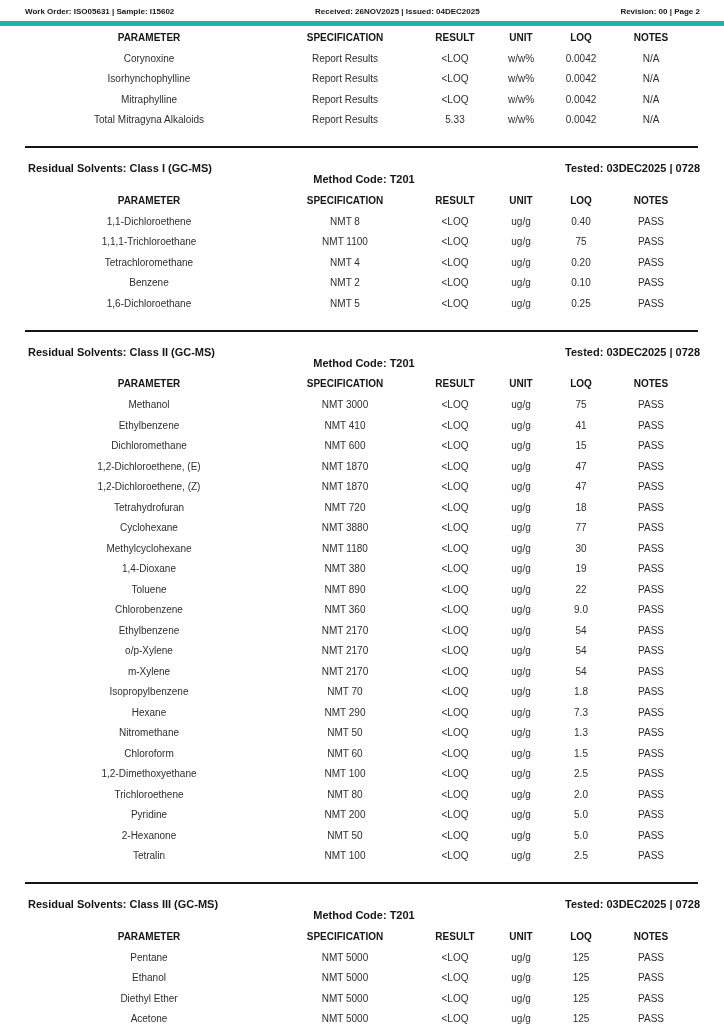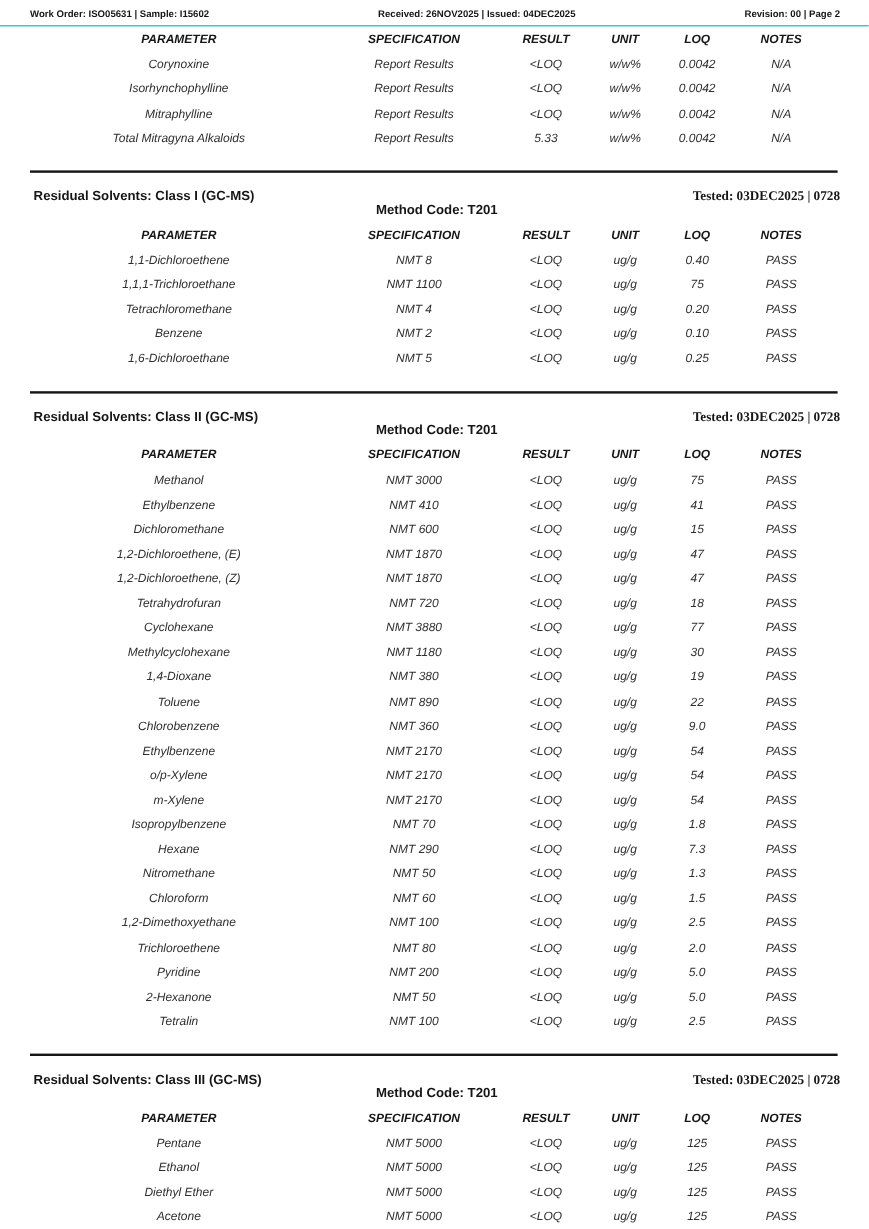--- a/index.html
+++ b/index.html
@@ -11,21 +11,21 @@
     overflow: hidden;
   }
   .topbar {
     display: flex;
     justify-content: space-between;
     align-items: flex-end;
     padding: 7px 24px 4px 25px;
     font-size: 8px;
     font-weight: bold;
     line-height: 10px;
-    border-bottom: 1px solid #14b8a6;
+    border-bottom: 5px solid #14b8a6;
     color: #161616;
   }
   .topbar .mid { text-align: center; }
   .topbar .right { text-align: right; }
   .content { padding: 0 24px 0 28px; }
   .divider {
     border: none;
     border-top: 2px solid #151515;
     margin: 16px 2px 0 -3px;
   }
@@ -34,29 +34,28 @@
     grid-template-columns: 1fr 1fr 1fr;
     margin-top: 14px;
     padding-bottom: 3px;
     font-size: 11px;
     font-weight: bold;
     line-height: 13px;
     color: #161616;
   }
   .section-header .sh-title  { justify-self: start; }
   .section-header .sh-method { justify-self: center; margin-top: 11px; }
-  .section-header .sh-tested { justify-self: end; font-family: Liberation Serif, serif; }
+  .section-header .sh-tested { justify-self: end; }
   .t-row {
     display: grid;
     grid-template-columns: 242px 150px 70px 62px 58px 82px;
     align-items: center;
     height: 20.5px;
     font-size: 10px;
     color: #2e2e2e;
-    font-style: italic;
   }
   .t-row .cell { text-align: center; }
   .t-row .c0   { text-align: center; }
   .t-head {
     height: 14px;
     margin: 4px 0;
     font-weight: bold;
     color: #161616;
   }
   .t-head .c0 { text-align: center; }

